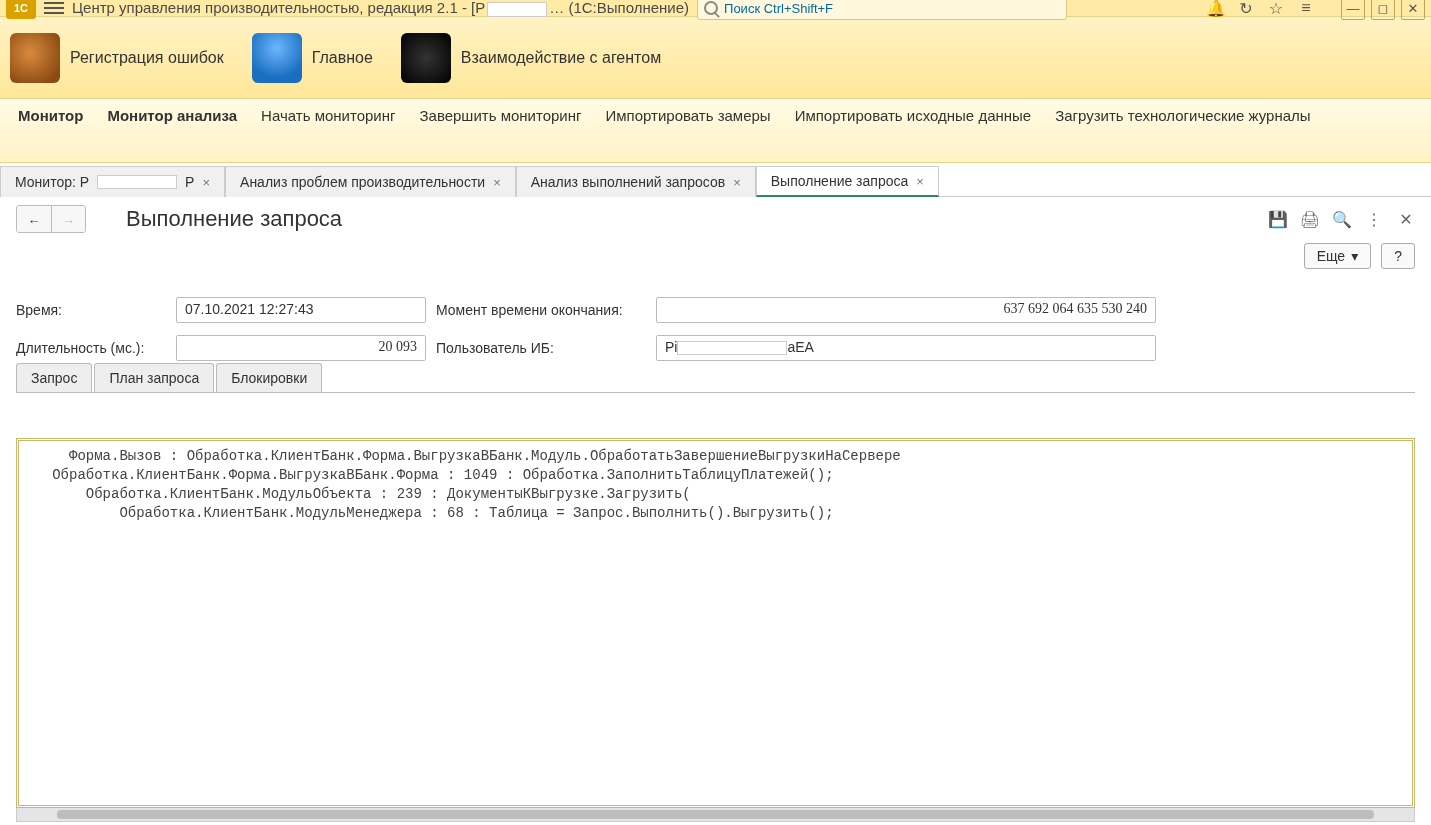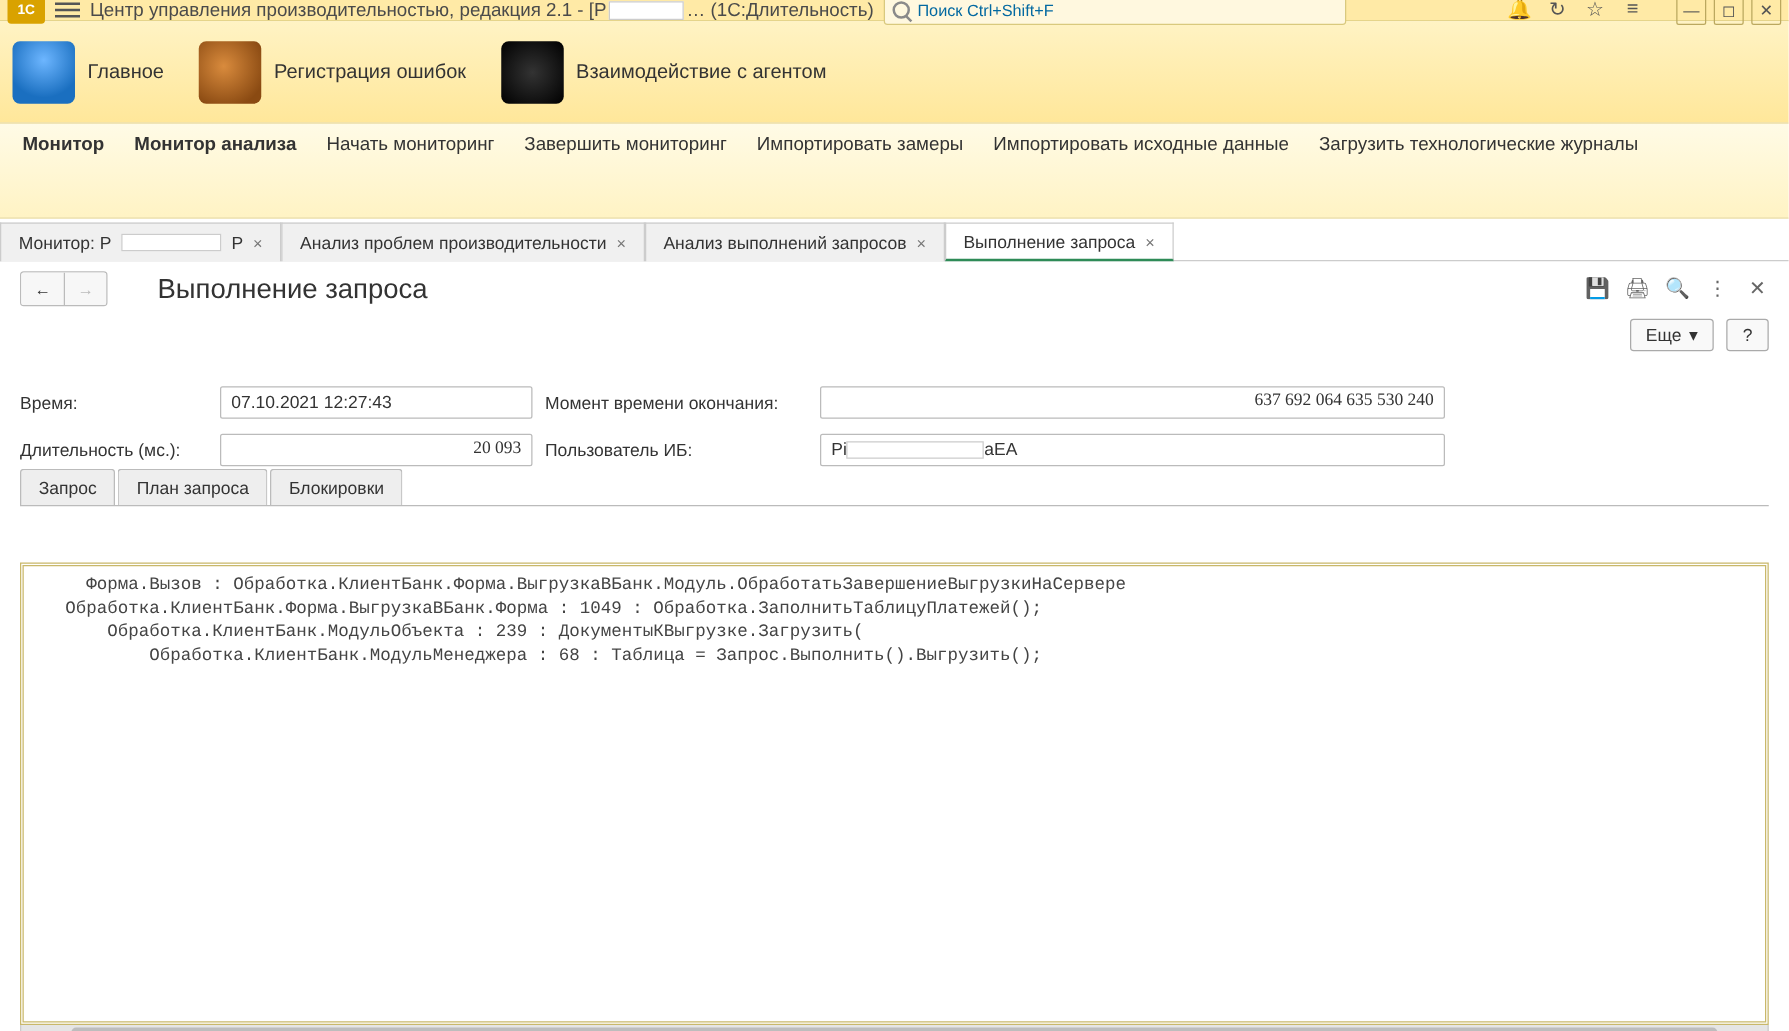--- a/index.html
+++ b/index.html
@@ -68,21 +68,21 @@
   .main-nav-item .big-icon{width:50px;height:50px;border-radius:6px;display:flex;align-items:center;justify-content:center;font-size:26px;}
   .bi-lamp{background:radial-gradient(circle at 50% 30%,#6db6ff,#1a6fc0 70%);}
   .bi-cookie{background:radial-gradient(circle at 40% 40%,#d98b3d,#8a4a12 80%);border-radius:50%;}
   .bi-db{background:linear-gradient(#ffd35a,#e0a800);border-radius:8px;position:relative;}
   .bi-db::after{content:"";position:absolute;right:-6px;bottom:-6px;width:26px;height:20px;background:linear-gradient(#6cc1ff,#1a6fc0);border-radius:3px;}
   .bi-agent{background:radial-gradient(circle,#333,#000);border-radius:50%;}
   .main-nav-item .lbl{font-size:16px;color:#333;}
 
   
   .cmd-bar {
-    display:flex; align-items:flex-start; height:76px;
+    display:flex; align-items:flex-start; height:64px;
     background: linear-gradient(#fffbe6,#fff3c4);
     border-bottom:1px solid #e5d48a;
     padding:8px 18px; gap:24px;
     font-size:15px;color:#333;
     flex-wrap:wrap;
   }
   .cmd-bar .cmd{cursor:pointer;white-space:nowrap;}
   .cmd-bar .cmd.bold{font-weight:bold;}
   .cmd-wrap{max-width:210px;line-height:1.2;}
 
@@ -146,21 +146,21 @@
 <body>
 
 <div class="title-bar">
   <div class="logo-1c">1C</div>
   <div class="hamburger">
       <span></span>
       <span></span>
       <span></span>
     </div>
   <div class="title-text">
-    <span>Центр управления производительностью, редакция 2.1 - [P</span><span class="masked"></span><span>… (1С:Длительность)</span>
+    <span>Центр управления производительностью, редакция 2.1 - [P</span><span class="masked"></span><span>… (1С:Выполнение)</span>
   </div>
   <div class="search-box">
     <span class="mag"></span>
     <span>Поиск Ctrl+Shift+F</span>
   </div>
   <div class="title-spacer"></div>
   <div class="title-icons">
     <div class="ticon">🔔</div>
     <div class="ticon">↻</div>
     <div class="ticon">☆</div>
@@ -168,26 +168,26 @@
   </div>
   <div class="winbtns">
     <div class="winbtn">—</div>
     <div class="winbtn">◻</div>
     <div class="winbtn">✕</div>
   </div>
 </div>
 
 <div class="main-nav">
   <div class="main-nav-item">
+    <div class="big-icon bi-cookie"></div>
+    <div class="lbl">Регистрация ошибок</div>
+  </div>
+  <div class="main-nav-item">
     <div class="big-icon bi-lamp"></div>
     <div class="lbl">Главное</div>
-  </div>
-  <div class="main-nav-item">
-    <div class="big-icon bi-cookie"></div>
-    <div class="lbl">Регистрация ошибок</div>
   </div>
   <div class="main-nav-item">
     <div class="big-icon bi-agent"></div>
     <div class="lbl">Взаимодействие с агентом</div>
   </div>
 </div>
 
 <div class="cmd-bar">
   <div class="cmd bold">Монитор</div>
   <div class="cmd bold">Монитор анализа</div>

